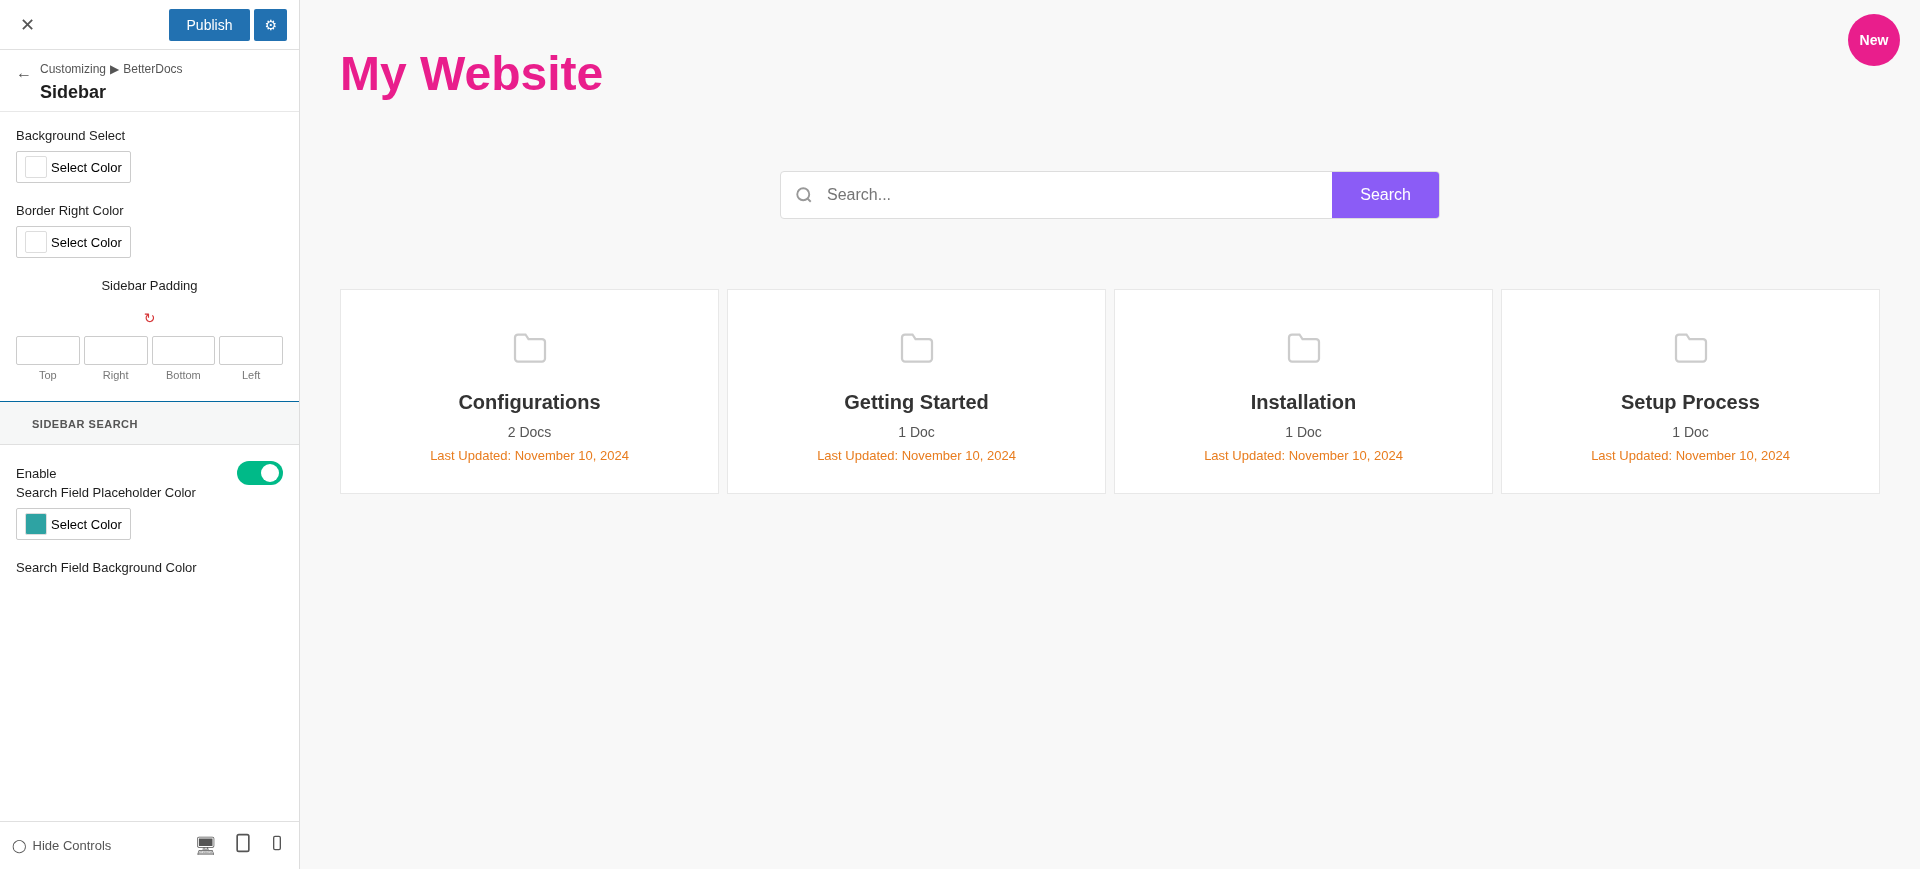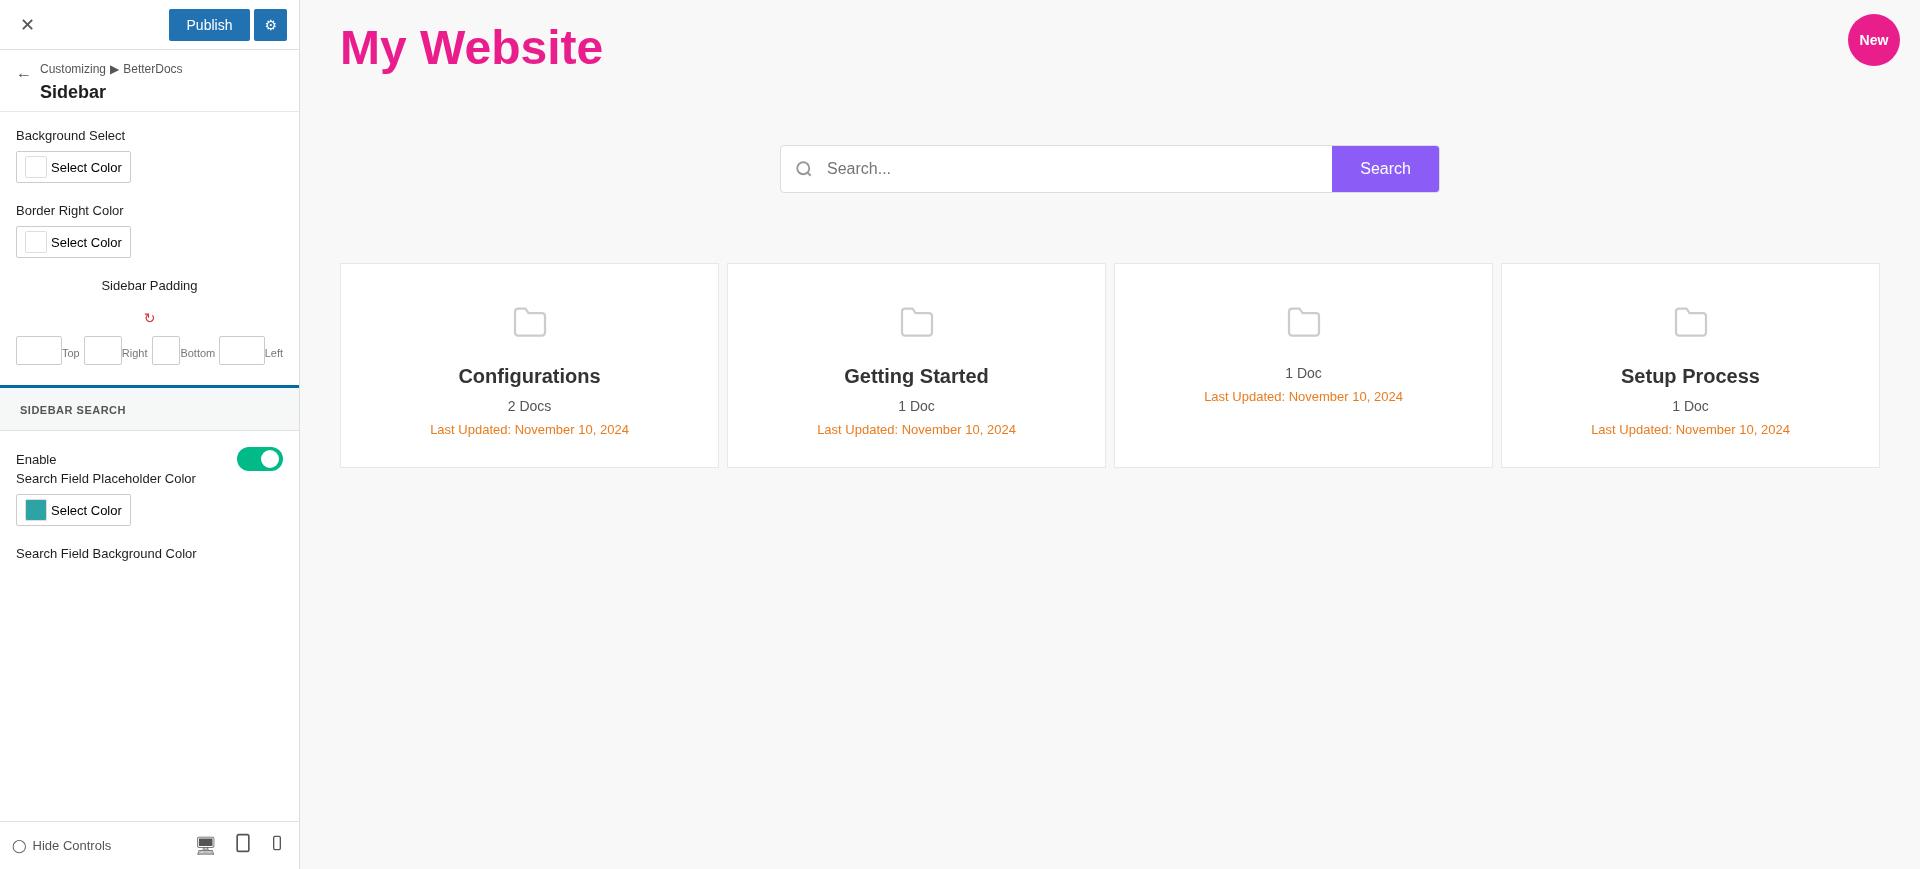--- a/index.html
+++ b/index.html
@@ -148,43 +148,43 @@
       color: #d63638;
       font-size: 14px;
       cursor: pointer;
     }
     .padding-inputs {
       display: flex;
       gap: 4px;
     }
     .padding-field {
       display: flex;
-      flex-direction: row;
+      flex-direction: column;
       align-items: center;
       flex: 1;
     }
     .padding-field input {
       width: 100%;
       border: 1px solid #ccc;
       padding: 6px 4px;
       font-size: 13px;
       text-align: center;
       border-radius: 2px;
     }
     .padding-field-label {
       font-size: 11px;
       color: #777;
       margin-top: 4px;
     }
 
     .divider-section {
       background: #f6f7f7;
       margin: 8px -16px;
-      padding: 12px 20px;
-      border-top: 3px solid #0369a1;
+      padding: 12px 32px;
+      border-top: 1px solid #0369a1;
       border-bottom: 1px solid #e0e0e0;
       margin-bottom: 16px;
     }
     .divider-label {
       font-size: 11px;
       font-weight: 700;
       color: #555;
       text-transform: uppercase;
       letter-spacing: 0.5px;
     }
@@ -262,20 +262,21 @@
     #preview-area {
       flex: 1;
       background: #f8f8f8;
       position: relative;
       overflow-y: auto;
     }
 
     
     .site-header {
       padding: 20px 52px 10px 40px;
+      margin-top: 26px;
     }
     .site-title {
       font-size: 48px;
       font-weight: 700;
       color: #e91e8c;
     }
 
     
     .hero-section {
       text-align: center;
@@ -537,20 +538,21 @@
       <div class="doc-title">Getting Started</div>
       <div class="doc-count">1 Doc</div>
       <div class="doc-updated">Last Updated: November 10, 2024</div>
     </div>
       <div class="doc-card">
       <div class="doc-icon">
         <svg width="36" height="36" viewBox="0 0 24 24" fill="none" stroke="#ccc" stroke-width="1.5">
             <path d="M22 19a2 2 0 0 1-2 2H4a2 2 0 0 1-2-2V5a2 2 0 0 1 2-2h5l2 3h9a2 2 0 0 1 2 2z"></path>
           </svg>
       </div>
+      <div class="doc-title">Installation</div>
       <div class="doc-count">1 Doc</div>
       <div class="doc-updated">Last Updated: November 10, 2024</div>
     </div>
       <div class="doc-card">
       <div class="doc-icon">
         <svg width="36" height="36" viewBox="0 0 24 24" fill="none" stroke="#ccc" stroke-width="1.5">
             <path d="M22 19a2 2 0 0 1-2 2H4a2 2 0 0 1-2-2V5a2 2 0 0 1 2-2h5l2 3h9a2 2 0 0 1 2 2z"></path>
           </svg>
       </div>
       <div class="doc-title">Setup Process</div>

